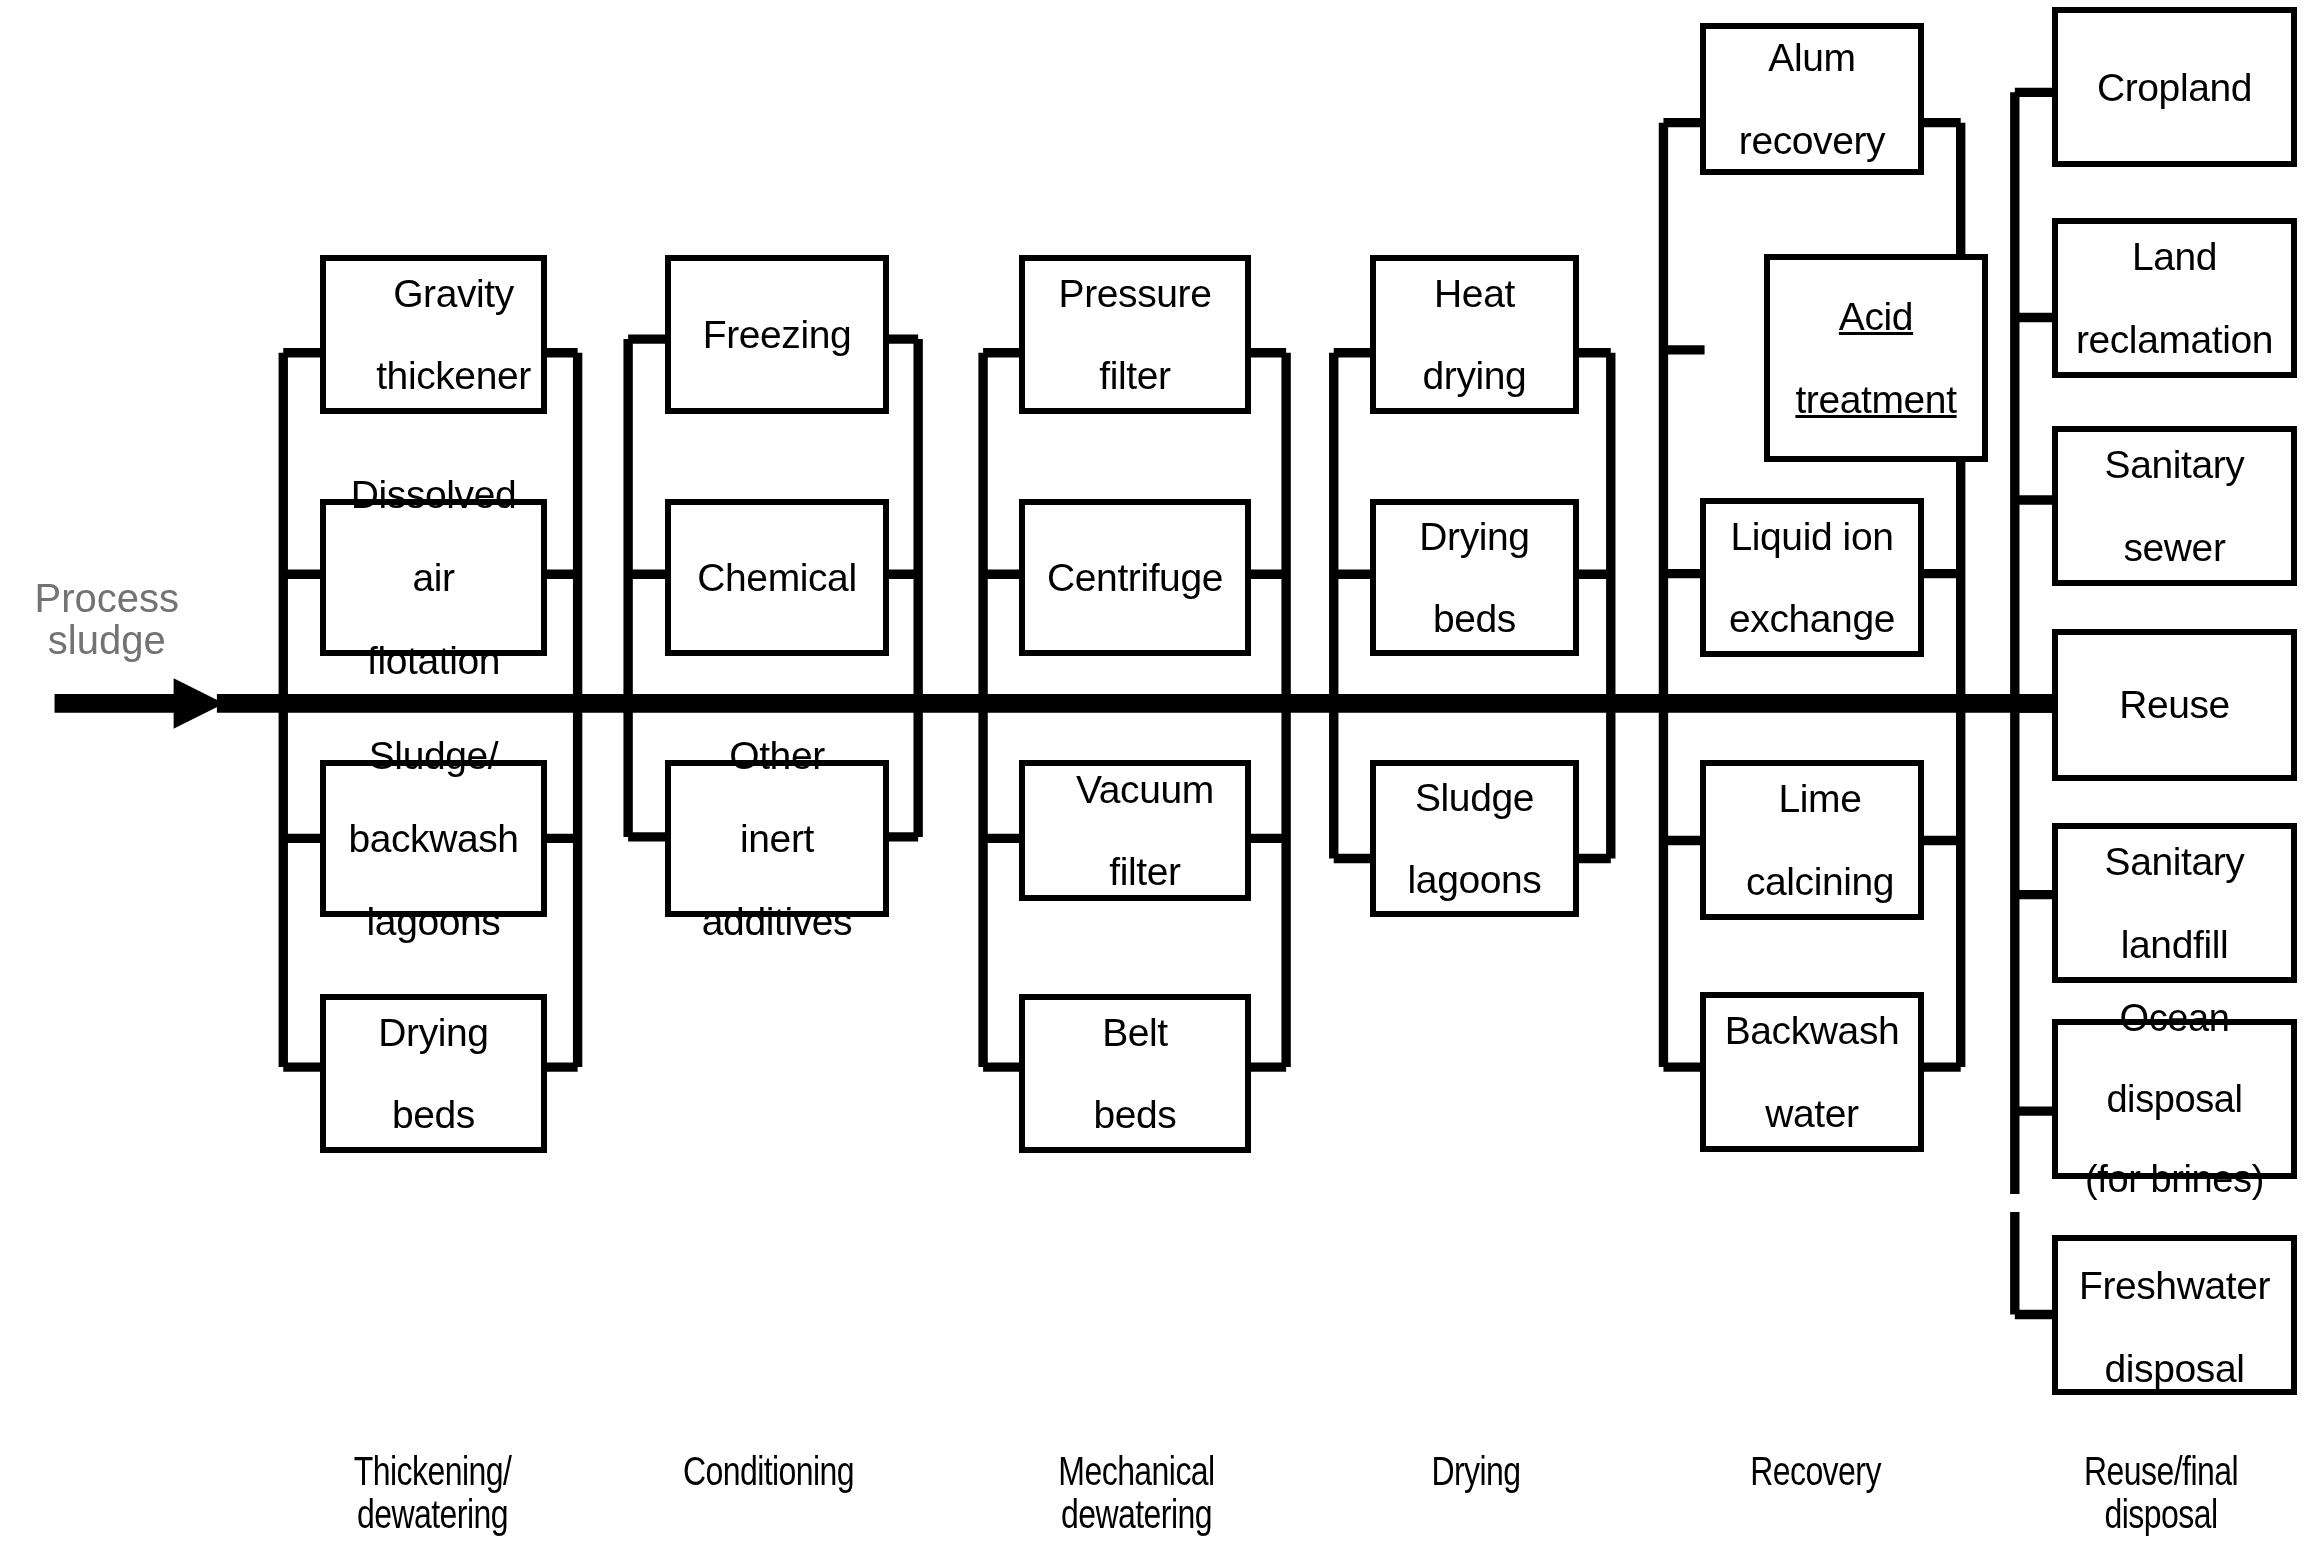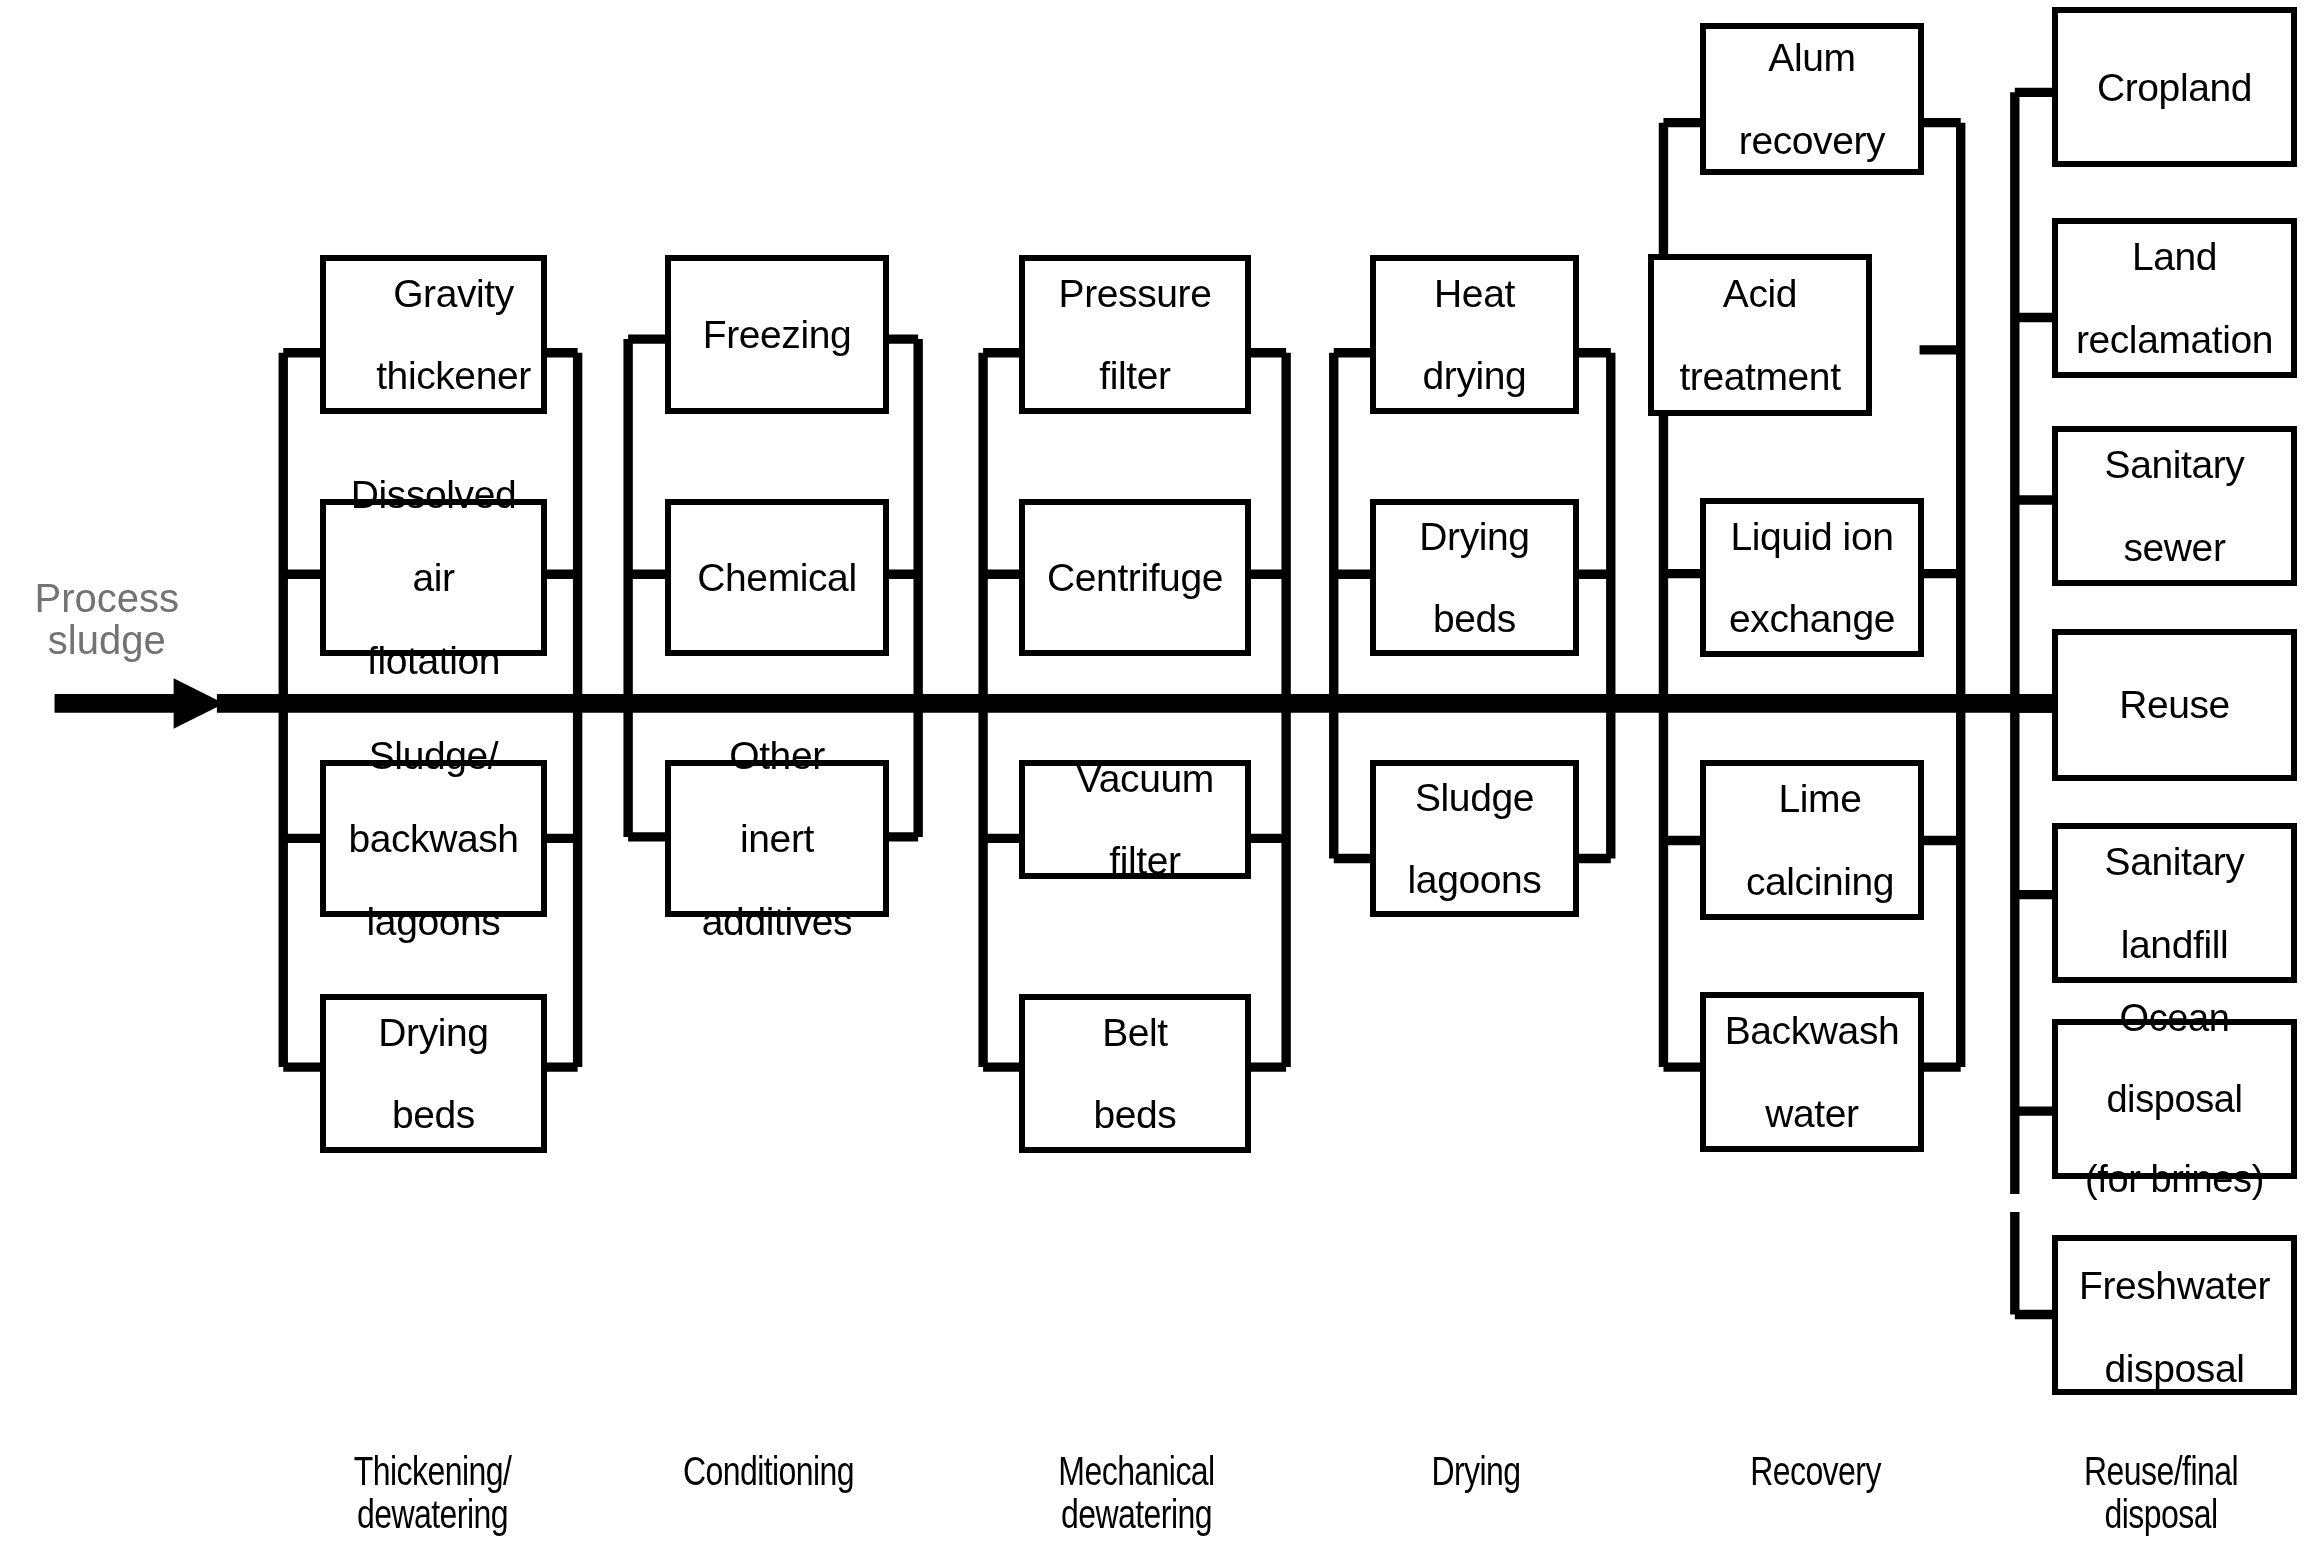--- a/index.html
+++ b/index.html
@@ -167,41 +167,41 @@
   </div>
 
   <div class="node" style="left:1019px;top:255px;width:232px;height:159px;">
     <span><span>Pressure</span><br><span>filter</span></span>
   </div>
   <div class="node" style="left:1019px;top:499px;width:232px;height:157px;">
     <span>
         <span>Centrifuge</span>
       </span>
   </div>
-  <div class="node" style="left:1019px;top:760px;width:232px;height:119px;padding-left:20px;">
+  <div class="node" style="left:1019px;top:760px;width:232px;height:141px;padding-left:20px;">
     <span><span>Vacuum</span><br><span>filter</span></span>
   </div>
   <div class="node" style="left:1019px;top:994px;width:232px;height:159px;">
     <span><span>Belt</span><br><span>beds</span></span>
   </div>
 
   <div class="node" style="left:1370px;top:255px;width:209px;height:159px;">
     <span><span>Heat</span><br><span>drying</span></span>
   </div>
   <div class="node" style="left:1370px;top:499px;width:209px;height:157px;">
     <span><span>Drying</span><br><span>beds</span></span>
   </div>
   <div class="node" style="left:1370px;top:760px;width:209px;height:157px;">
     <span><span>Sludge</span><br><span>lagoons</span></span>
   </div>
 
   <div class="node" style="left:1700px;top:23px;width:224px;height:152px;">
     <span><span>Alum</span><br><span>recovery</span></span>
   </div>
-  <div class="node" style="left:1648px;top:254px;width:224px;height:162px;">
+  <div class="node" style="left:1764px;top:254px;width:224px;height:208px;text-decoration:underline;">
     <span><span>Acid</span><br><span>treatment</span></span>
   </div>
   <div class="node" style="left:1700px;top:498px;width:224px;height:159px;">
     <span><span>Liquid ion</span><br><span>exchange</span></span>
   </div>
   <div class="node" style="left:1700px;top:760px;width:224px;height:160px;padding-left:16px;">
     <span><span>Lime</span><br><span>calcining</span></span>
   </div>
   <div class="node" style="left:1700px;top:992px;width:224px;height:160px;">
     <span><span>Backwash</span><br><span>water</span></span>

